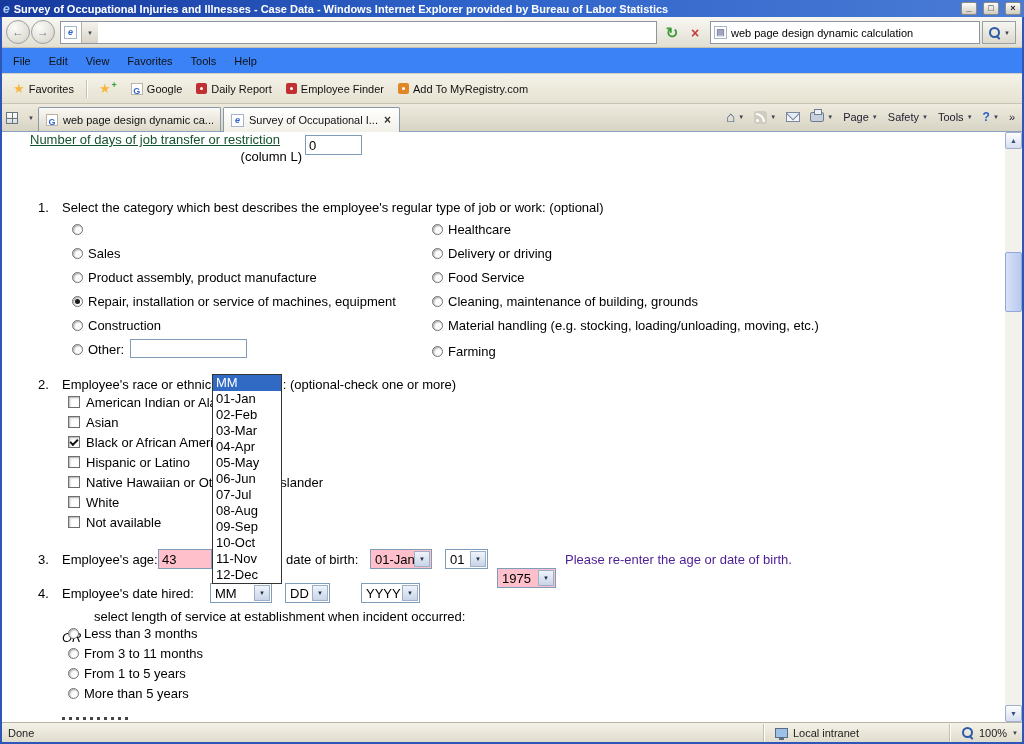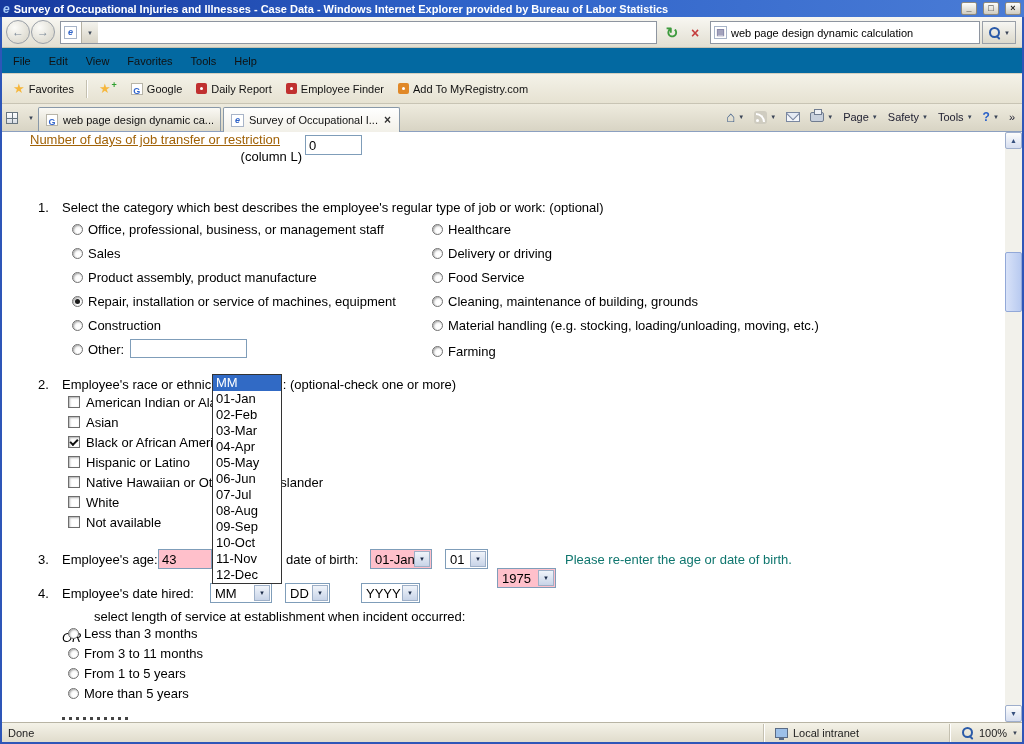--- a/index.html
+++ b/index.html
@@ -35,21 +35,21 @@
   .toolbtn { position:absolute; display:flex; align-items:center; justify-content:center; }
   .refresh-glyph { font-size:15px; color:#3E9B3E; font-weight:bold; }
   .stop-glyph { font-size:14px; color:#C43C3C; font-weight:bold; }
   .mag { position:relative; width:14px; height:14px; display:inline-block; }
   .mag::before { content:""; position:absolute; left:1px; top:1px; width:7px; height:7px;
     border:2px solid #2A5AA8; border-radius:50%; }
   .mag::after { content:""; position:absolute; left:9px; top:9px; width:5px; height:2px;
     background:#2A5AA8; border-radius:1px; transform:rotate(45deg); transform-origin:0 0; }
 
   
-  .menubar { position:absolute; left:0; top:48px; width:100%; height:26px; background:#0369a1;
+  .menubar { position:absolute; left:0; top:48px; width:100%; height:26px; background:#3b82f6;
     border-bottom:1px solid #D4D0C0; display:flex; align-items:center; padding-left:4px; font-size:11px; color:#111; }
   .menu-item { padding:4px 9px; }
 
   
   .favbar { position:absolute; left:0; top:74px; width:100%; height:30px;
     background:linear-gradient(#F4F2E8,#E6E2D2); border-bottom:1px solid #C8C4B4;
     display:flex; align-items:center; font-size:11px; padding-left:6px; color:#111; }
   .star { color:#F6B73C; font-size:13px; }
   .plus { color:#2FA02F; font-size:9px; font-weight:bold; margin-left:-3px; margin-top:-8px; }
   .vsep { width:1px; height:18px; background:#C4C0B0; margin:0 5px; box-shadow:1px 0 0 #fff; }
@@ -86,39 +86,39 @@
   .mail { width:14px; height:10px; background:#F4F6FA; border:1px solid #7A87A0; position:relative; overflow:hidden; }
   .mail::before { content:""; position:absolute; left:0; top:-7px; width:10px; height:10px; transform:rotate(45deg);
     border:1px solid #7A87A0; background:#E6EBF4; }
   .print { width:14px; height:10px; background:#C8D0DC; border:1px solid #707C90; border-radius:2px; position:relative; }
   .print::before { content:""; position:absolute; top:-4px; left:3px; width:6px; height:4px; background:#EEF1F6; border:1px solid #707C90; }
 
   
   .content { position:absolute; left:2px; top:132px; width:1003px; height:590px; background:#fff;
     font-size:13px; color:#000; overflow:hidden; }
   .lbl { position:absolute; white-space:nowrap; }
-  .link { color:#a16207; text-decoration:underline; }
+  .link { color:#14532d; text-decoration:underline; }
   .radio { position:absolute; width:11px; height:11px; border-radius:50%; background:#fff;
     border:1px solid #707070; box-shadow:inset 1px 1px 2px rgba(80,80,80,.5); }
   .radio.on::after { content:""; position:absolute; left:2px; top:2px; width:5px; height:5px; border-radius:50%; background:#1a1a1a; }
   .checkbox { position:absolute; width:12px; height:12px; background:#fff; border:1px solid #6E6E6E;
     box-shadow:inset 1px 1px 2px rgba(80,80,80,.45); }
   .checkbox.on::after { content:""; position:absolute; left:1px; top:2px; width:6px; height:3px;
     border-left:2px solid #111; border-bottom:2px solid #111; transform:rotate(-45deg); }
   .tinput { position:absolute; border:1px solid #7F9DB9; background:#fff; font:13px "Liberation Sans",sans-serif; padding:1px 3px; }
   .pink { background:#FFC0CB !important; }
   .sel { position:absolute; height:20px; background:#fff; border:1px solid #7F9DB9; }
   .sel .v { position:absolute; left:4px; top:2px; font-size:13px; white-space:nowrap; }
   .sel .b { position:absolute; top:1px; right:1px; bottom:1px; width:16px;
     background:linear-gradient(#F0F4FA,#C8D4E8); border:1px solid #9EB0C8;
     display:flex; align-items:center; justify-content:center; font-size:6px; color:#1A2A48; }
   .popup { position:absolute; left:210px; top:242px; width:70px; background:#fff; border:1px solid #333; z-index:9; }
   .popup .it { height:16px; line-height:16px; padding-left:3px; font-size:13px; white-space:nowrap; }
   .popup .it.active { background:#316AC5; color:#fff; }
-  .err { color:#0f766e; }
+  .err { color:#4c1d95; }
   .clipline { position:absolute; background:repeating-linear-gradient(90deg,#444 0 3px,transparent 3px 7px); }
 
   
   .scroll { position:absolute; left:1005px; top:132px; width:17px; height:590px; background:#F2F1EB; }
   .sbtn { position:absolute; left:0; width:17px; height:17px; background:linear-gradient(#FDFDFC,#D6DEF0);
     border:1px solid #9EAECC; border-radius:2px; font-size:7px; color:#36507E; text-align:center; line-height:15px; }
   .sthumb { position:absolute; left:0; width:17px; background:linear-gradient(90deg,#D8E2F8,#B8CAF0);
     border:1px solid #92A8D8; border-radius:2px; }
 
   
@@ -259,21 +259,20 @@
   <div class="content">
 
     <span class="lbl link" style="left:28px;top:0px;">Number of days of job transfer or restriction</span>
     <span class="lbl" style="left:160px;top:17px;width:140px;text-align:right;white-space:nowrap;">(column L)</span>
     <input class="tinput" style="left: 303px; top: 3px; width: 57px; height: 20px;" value="0">
 
     <span class="lbl" style="left:36px;top:68px;">1.</span>
     <span class="lbl" style="left:60px;top:68px;">Select the category which best describes the employee's regular type of job or work: (optional)</span>
 
     <span class="radio" style="left:70px;top:92px;"></span>
-    <span class="lbl" style="left:86px;top:90px;">Office, professional, business, or management staff</span>
     <span class="radio" style="left:70px;top:116px;"></span>
     <span class="lbl" style="left:86px;top:114px;">Sales</span>
     <span class="radio" style="left:70px;top:140px;"></span>
     <span class="lbl" style="left:86px;top:138px;">Product assembly, product manufacture</span>
     <span class="radio on" style="left:70px;top:164px;"></span>
     <span class="lbl" style="left:86px;top:162px;">Repair, installation or service of machines, equipment</span>
     <span class="radio" style="left:70px;top:188px;"></span>
     <span class="lbl" style="left:86px;top:186px;">Construction</span>
     <span class="radio" style="left:70px;top:212px;"></span>
     <span class="lbl" style="left:86px;top:210px;">Other:</span>

